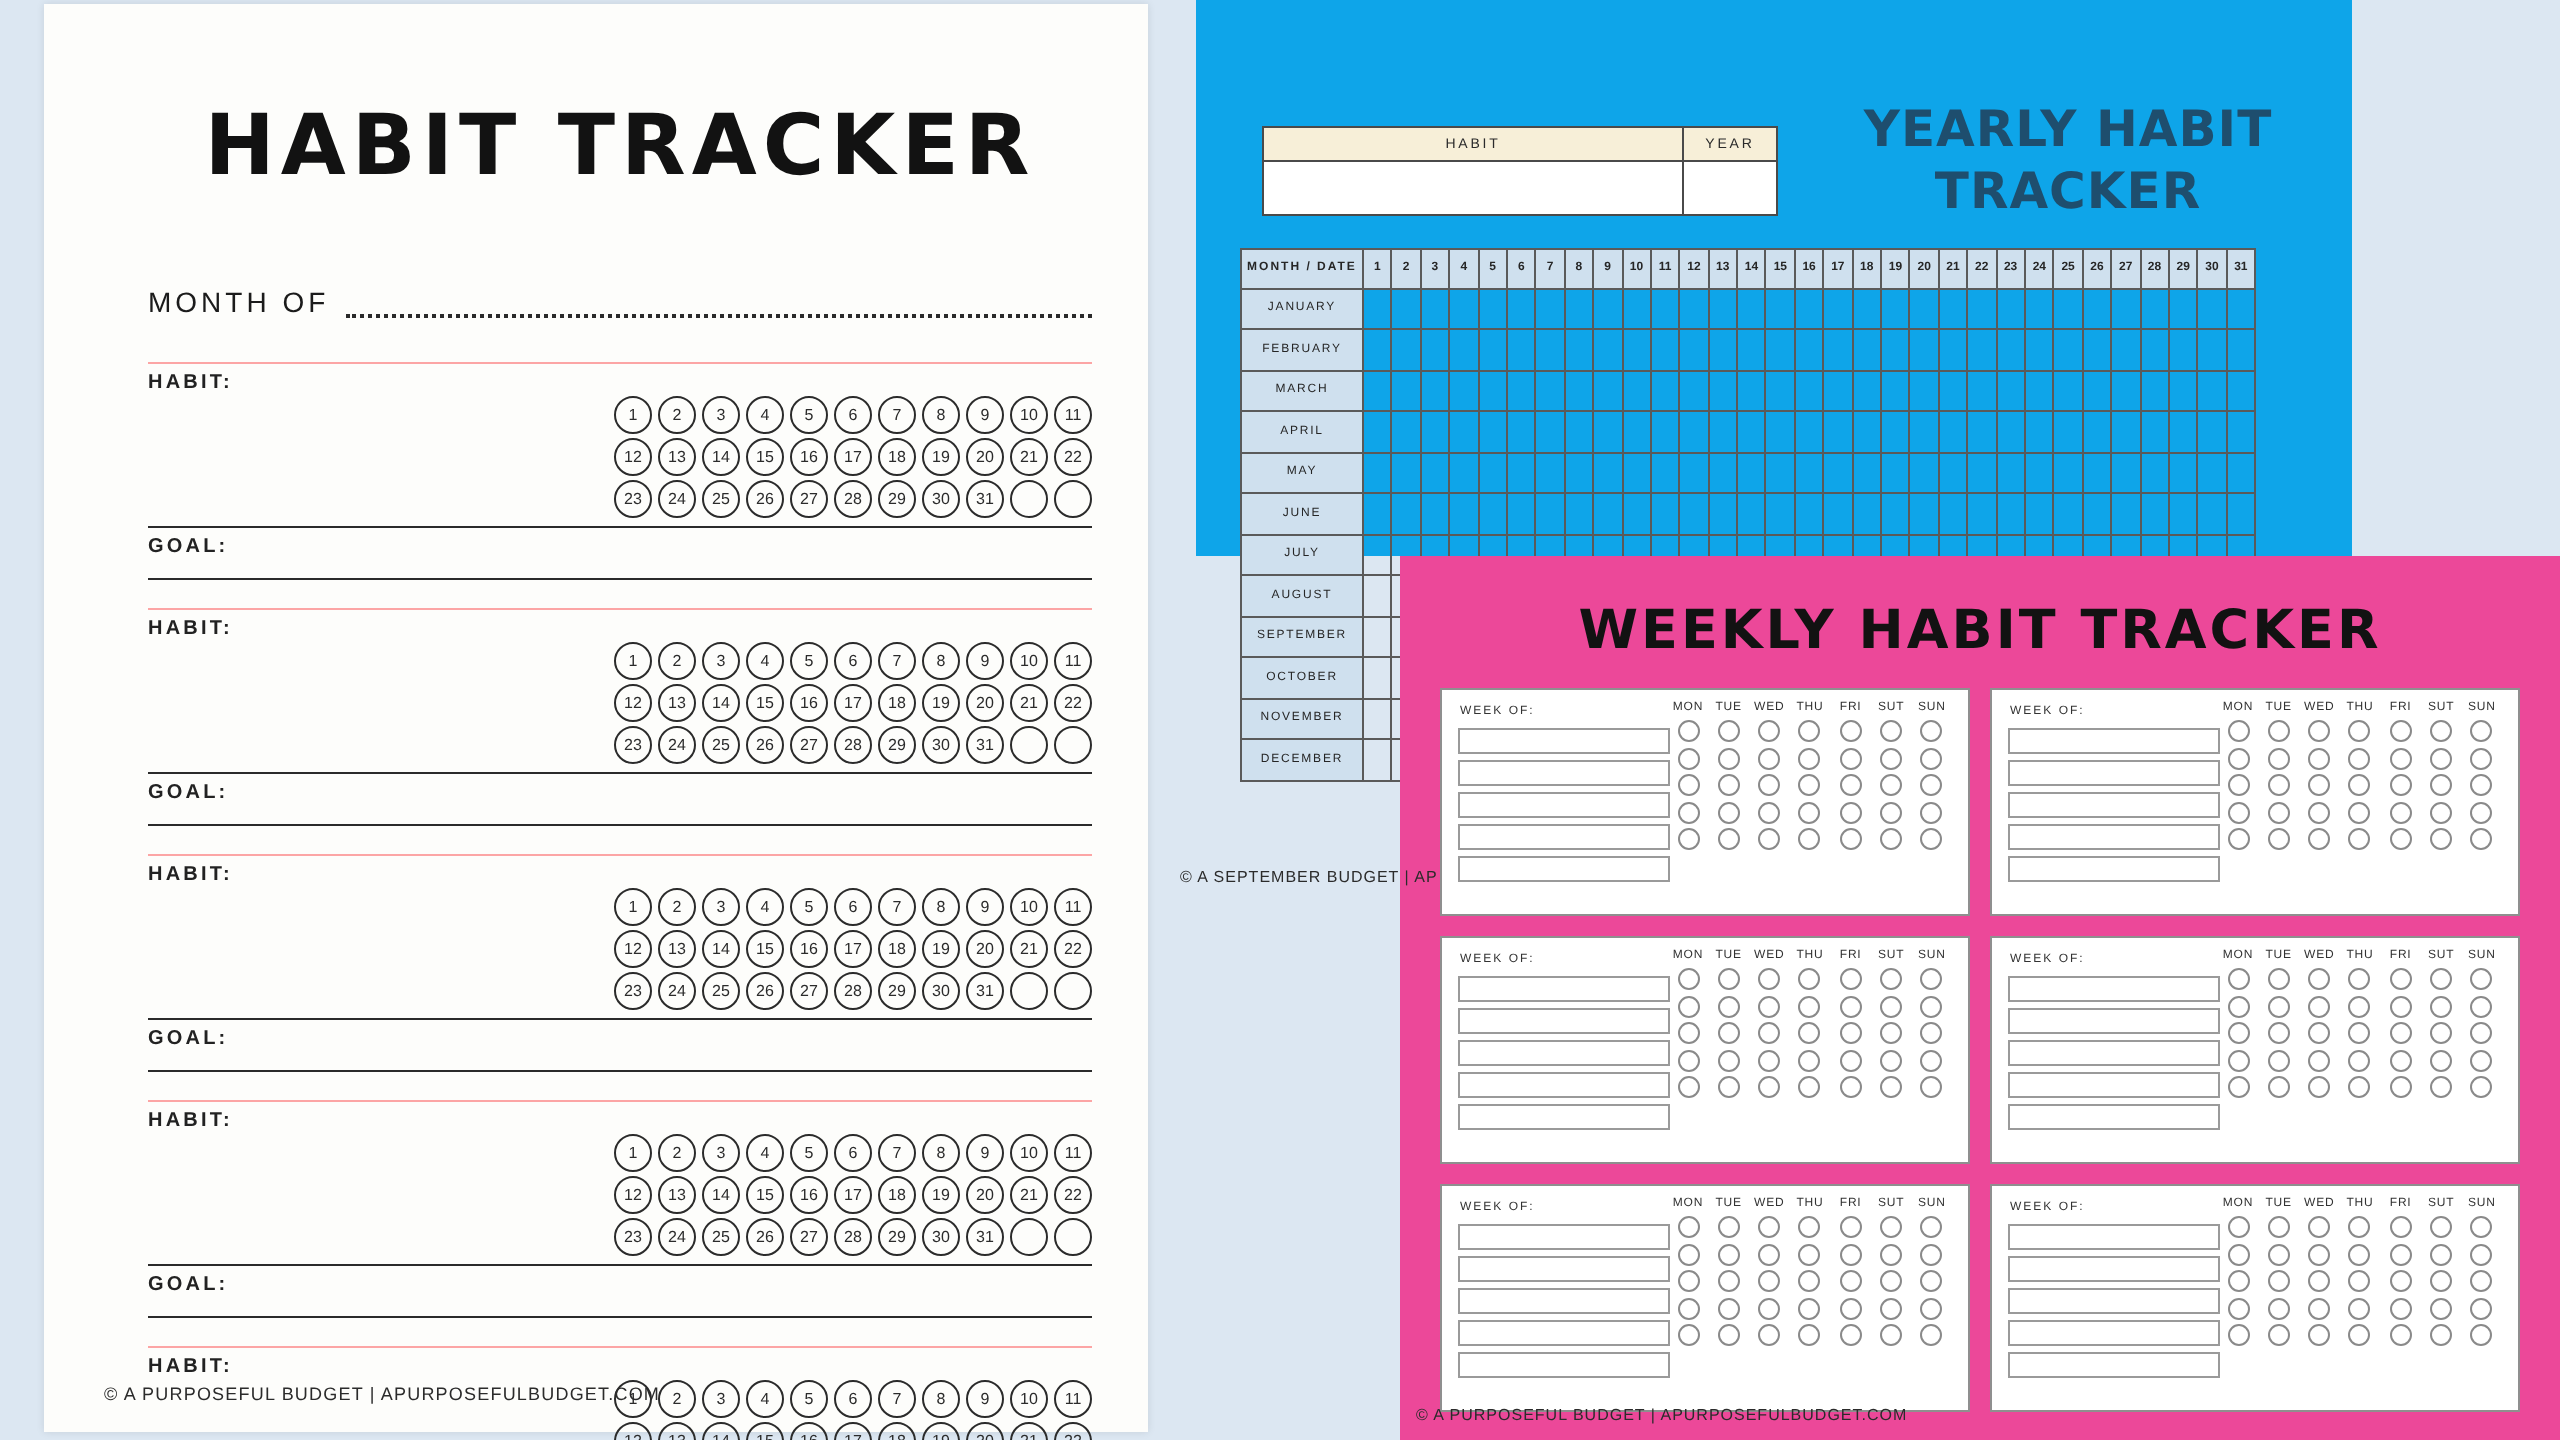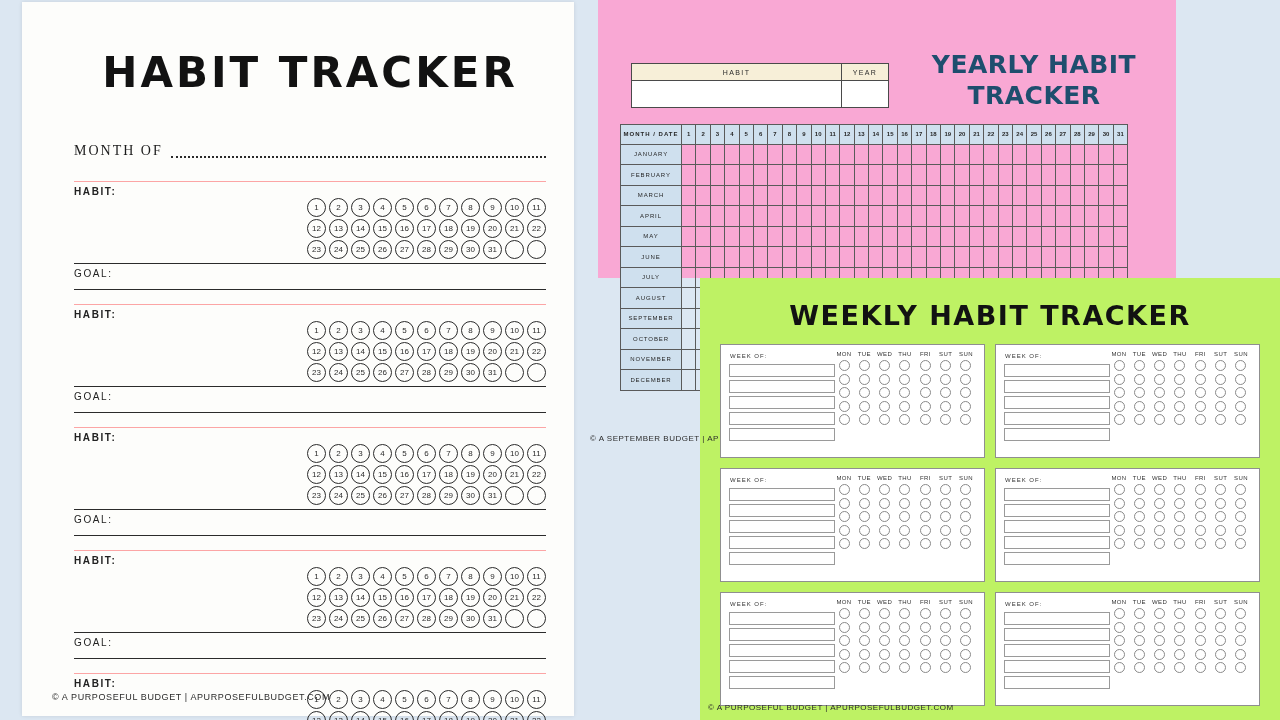--- a/index.html
+++ b/index.html
@@ -41,22 +41,21 @@
     font-weight: bold;
     font-size: 42px;
     letter-spacing: 3px;
     text-align: center;
     margin: 16px 0 0 0;
     color: #121212;
   }
   .month-of-wrap {
     margin-top: 46px;
     display: flex;
-    align-items: flex-start;
-    font-family: Liberation Serif, serif;
+    align-items: center;
   }
   .month-of-label {
     font-size: 14px;
     letter-spacing: 2px;
     font-weight: 500;
     color: #1b1b1b;
     white-space: nowrap;
   }
   .month-of-line {
     flex: 1;
@@ -102,21 +101,21 @@
     box-sizing: border-box;
   }
   .goal-row {
     border-top: 1px solid #2b2b2b;
     margin-top: 4px;
     padding-top: 4px;
   }
   .goal-label {
     font-size: 10px;
     letter-spacing: 1.6px;
-    font-weight: 400;
+    font-weight: 700;
     color: #222;
   }
   .goal-underline {
     border-bottom: 1px solid #2b2b2b;
     height: 10px;
   }
   .monthly-footer {
     position: absolute;
     left: 30px;
     bottom: 14px;
@@ -125,21 +124,21 @@
     color: #2b2b2b;
   }
 
   
   .sheet-yearly {
     position: absolute;
     left: 598px;
     top: 0px;
     width: 578px;
     height: 278px;
-    background: #f9a8d4;
+    background: #0ea5e9;
   }
   .yearly-title {
     position: absolute;
     left: 305px;
     top: 50px;
     width: 262px;
     font-family: "DejaVu Sans", sans-serif;
     font-weight: bold;
     font-size: 25px;
     line-height: 1.22;
@@ -220,21 +219,21 @@
     z-index: 1;
   }
 
   
   .sheet-weekly {
     position: absolute;
     left: 700px;
     top: 278px;
     width: 580px;
     height: 442px;
-    background: #bef264;
+    background: #ec4899;
   }
   .weekly-title {
     position: absolute;
     left: 0;
     top: 22px;
     width: 580px;
     text-align: center;
     font-family: "DejaVu Sans", sans-serif;
     font-weight: bold;
     font-size: 27px;

